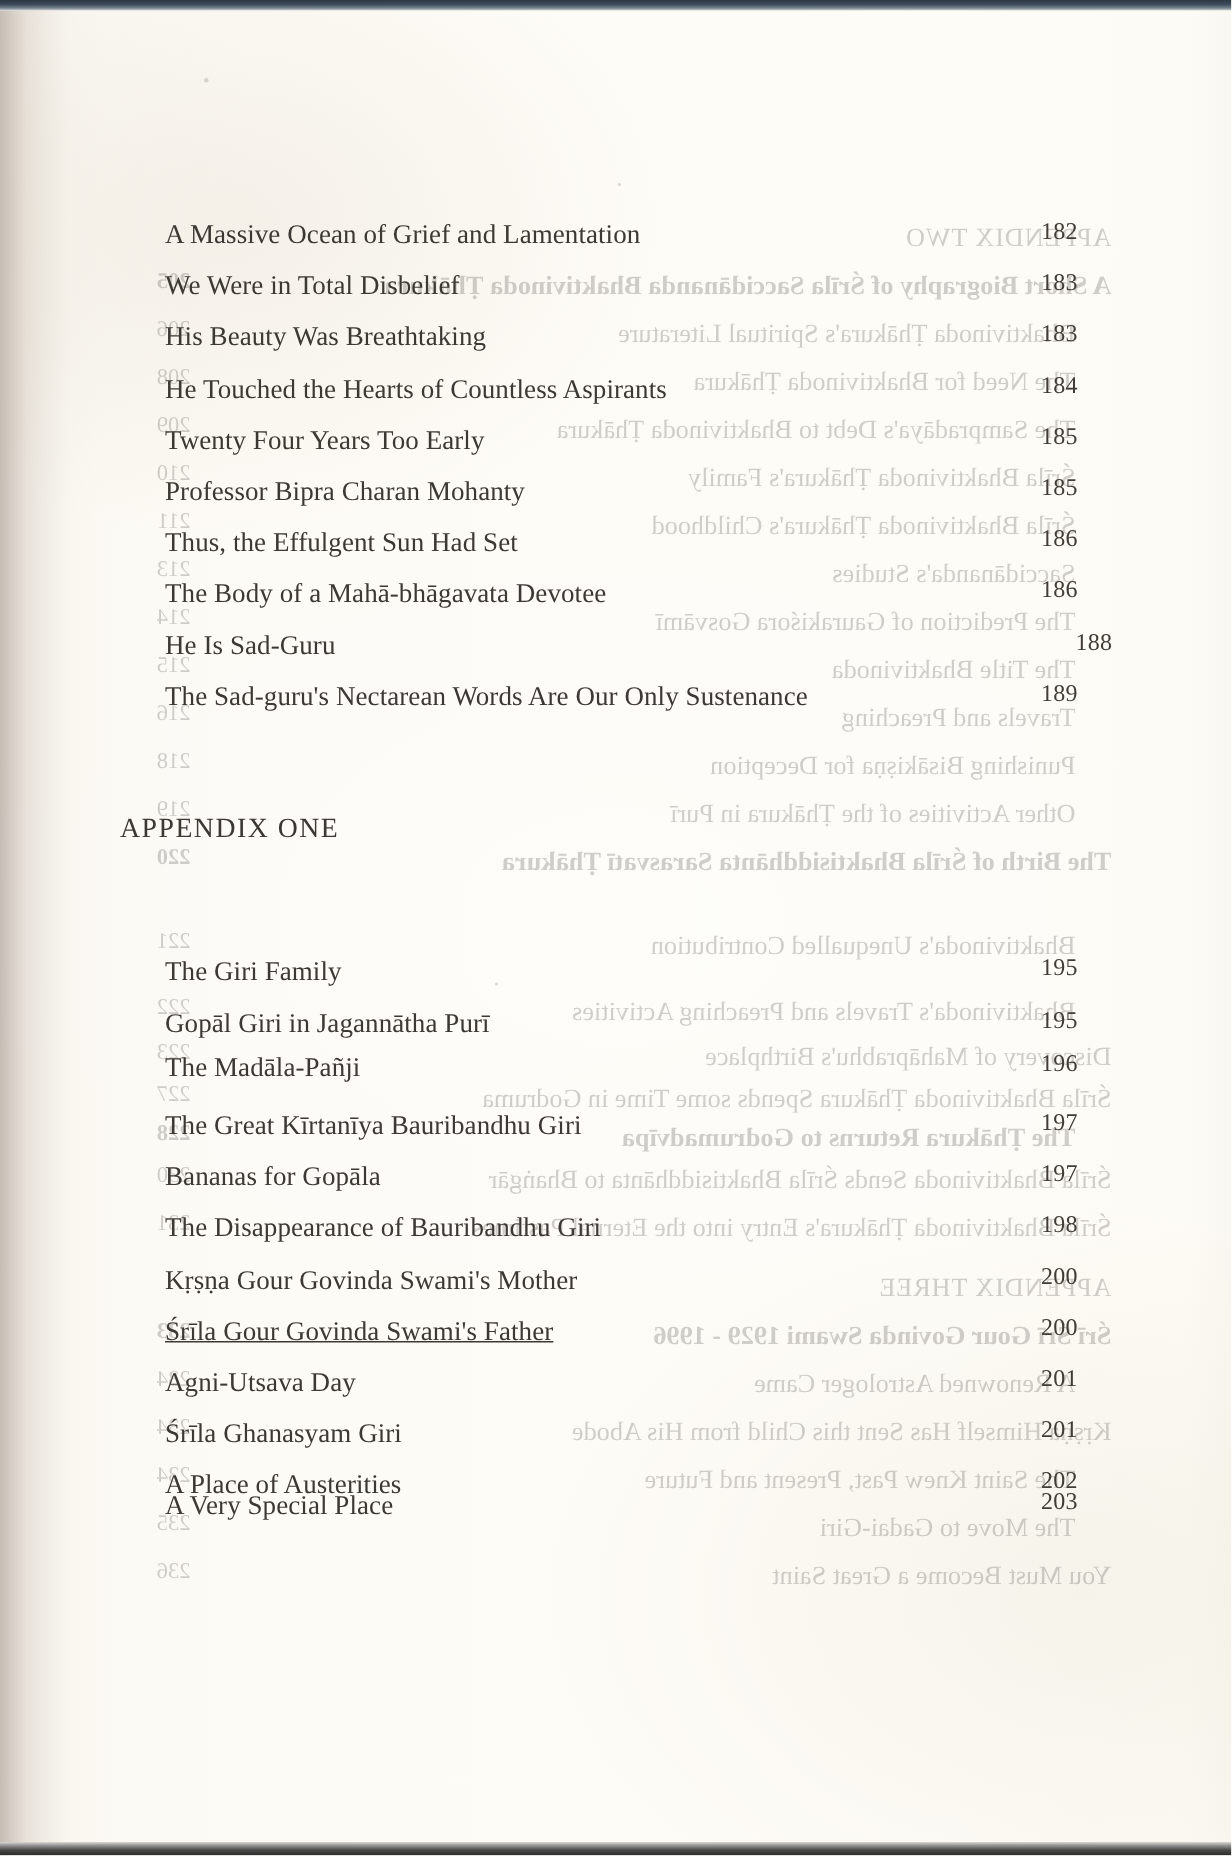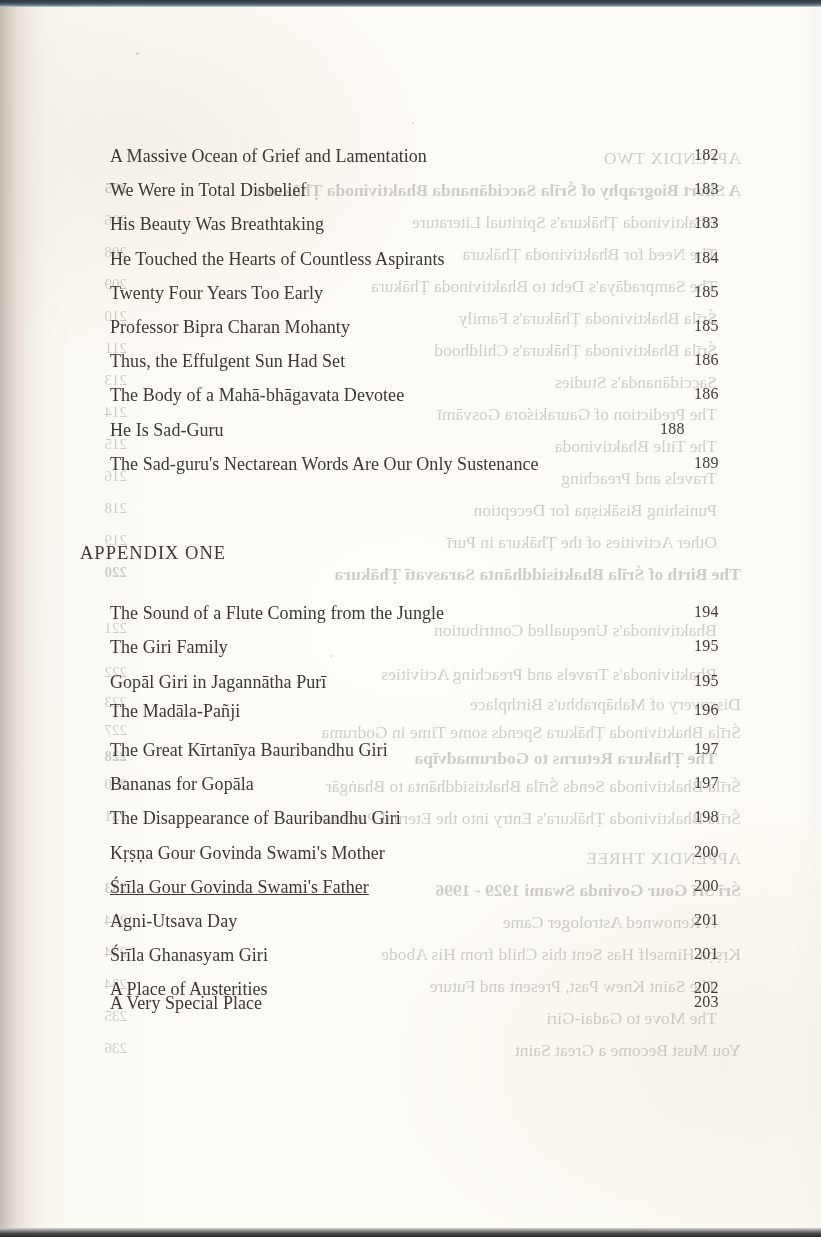--- a/index.html
+++ b/index.html
@@ -305,31 +305,27 @@
       <div class="toc-row lvl-indent" style="top: 351.2px;">
         <span class="label">Thus, the Effulgent Sun Had Set</span>
         <span class="page" style="left: 584px;">186</span>
       </div>
       <div class="toc-row lvl-indent" style="top: 385.4px;">
         <span class="label">The Body of a Mahā-bhāgavata Devotee</span>
         <span class="page" style="left: 584px;">186</span>
       </div>
       <div class="toc-row lvl-indent" style="top: 419.6px;">
         <span class="label">He Is Sad-Guru</span>
-        <span class="page" style="left: 550px;">188</span>
+        <span class="page" style="left: 607px;">188</span>
       </div>
       <div class="toc-row lvl-indent" style="top: 453.8px;">
         <span class="label">The Sad-guru's Nectarean Words Are Our Only Sustenance</span>
         <span class="page" style="left: 584px;">189</span>
       </div>
       <div class="appendix-label" style="top: 543.2px;">APPENDIX ONE</div>
-      <div class="toc-row lvl-indent" style="top: 603.2px;">
-        <span class="label">The Sound of a Flute Coming from the Jungle</span>
-        <span class="page" style="left: 584px;">194</span>
-      </div>
       <div class="toc-row lvl-indent" style="top: 637.4px;">
         <span class="label">The Giri Family</span>
         <span class="page" style="left: 584px;">195</span>
       </div>
       <div class="toc-row lvl-indent" style="top: 671.6px;">
         <span class="label">Gopāl Giri in Jagannātha Purī</span>
         <span class="page" style="left: 584px;">195</span>
       </div>
       <div class="toc-row lvl-indent" style="top: 701px;">
         <span class="label">The Madāla-Pañji</span>

